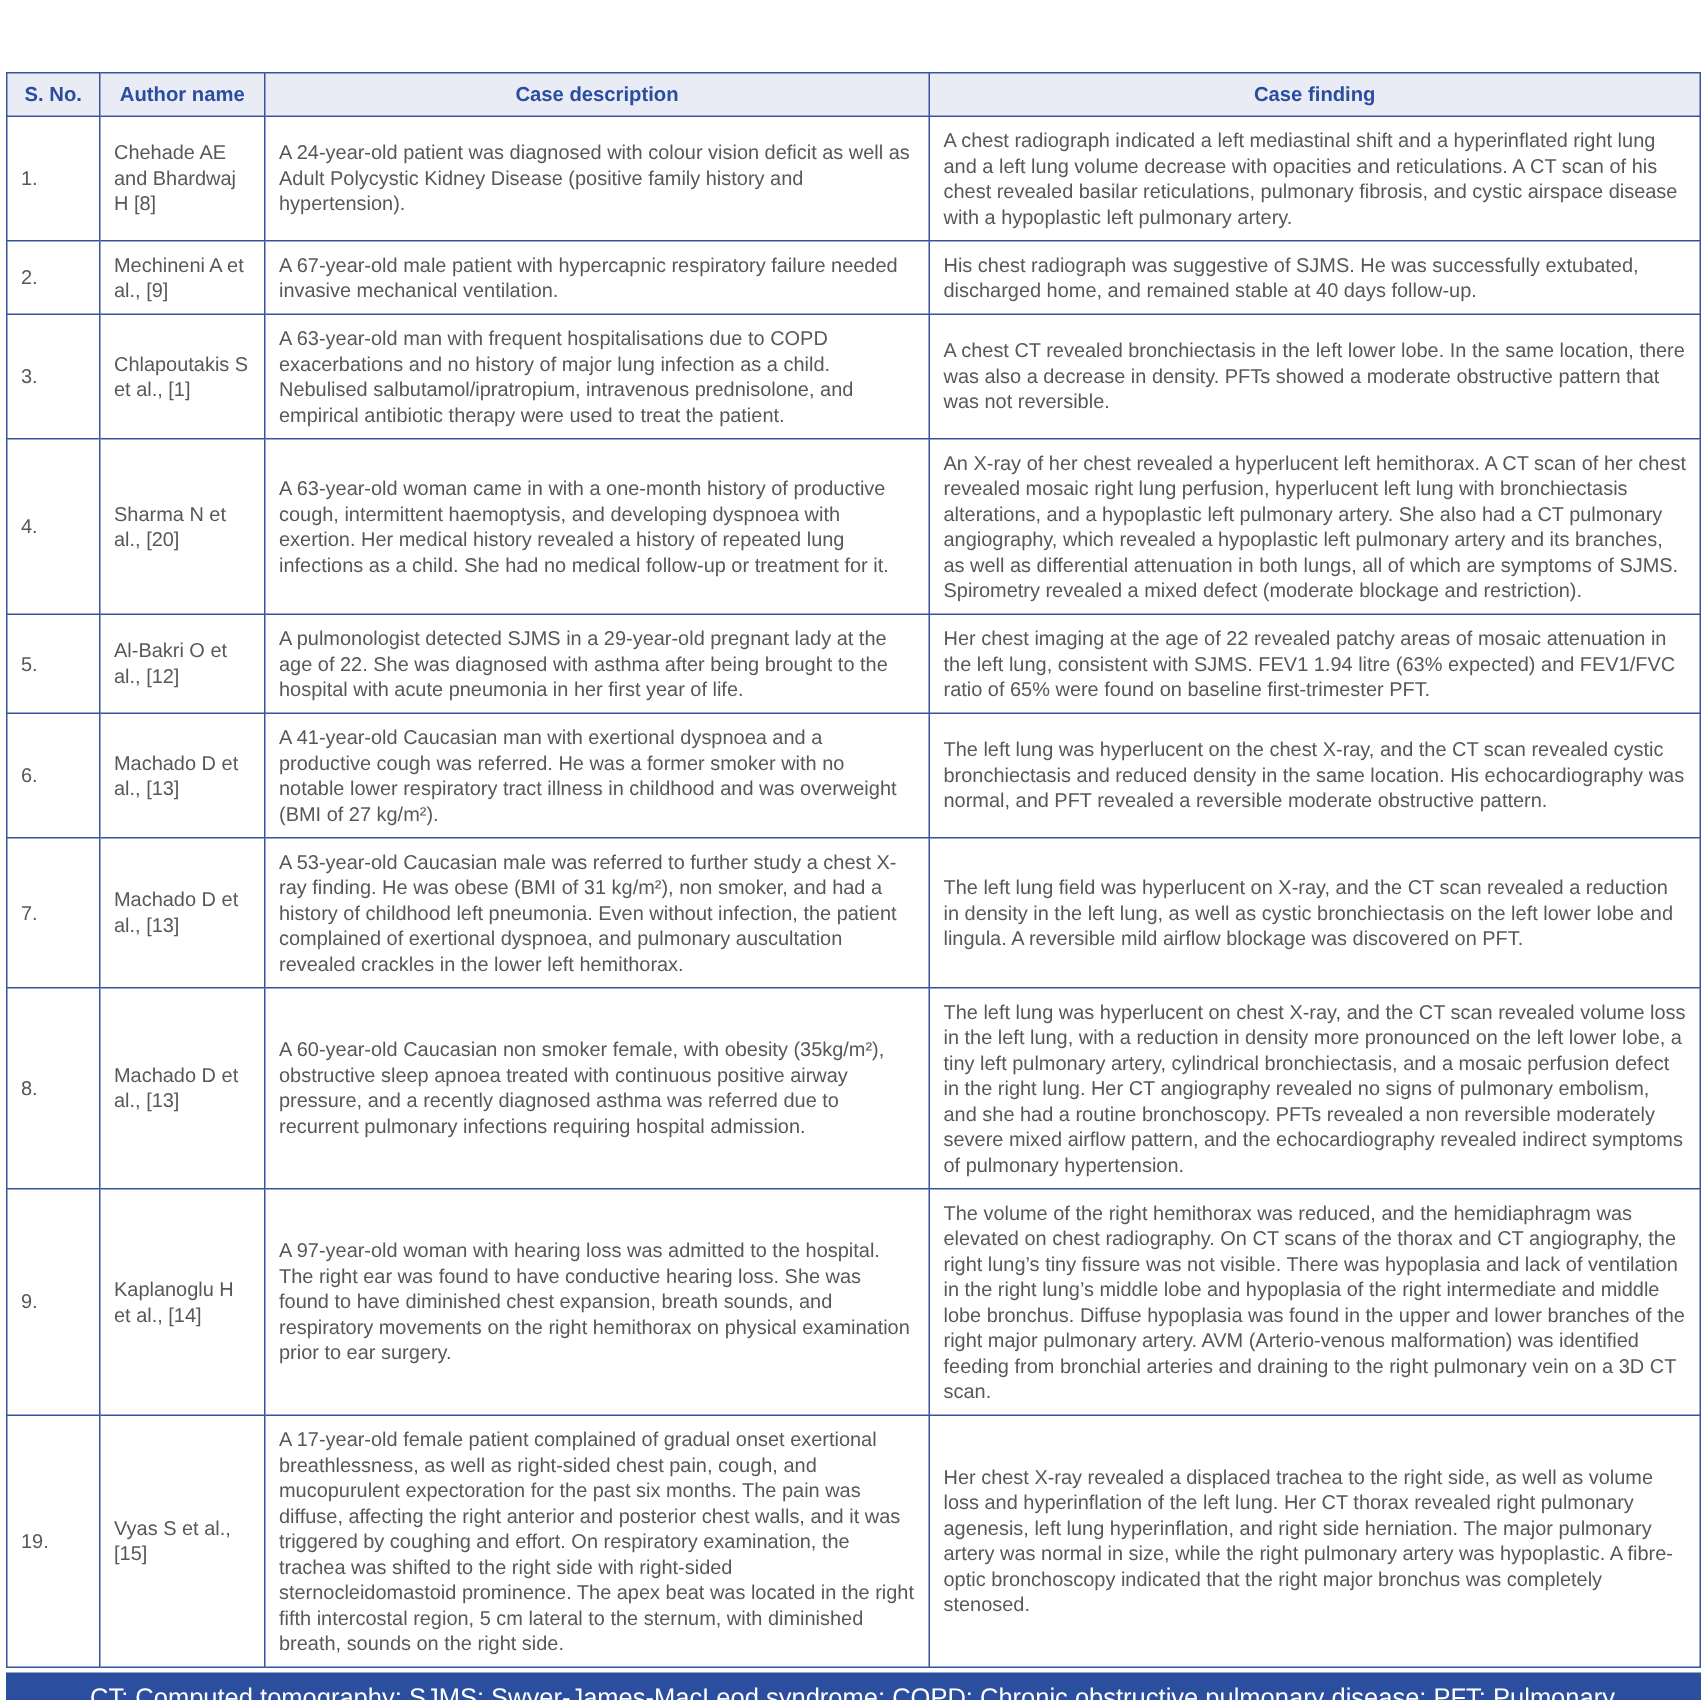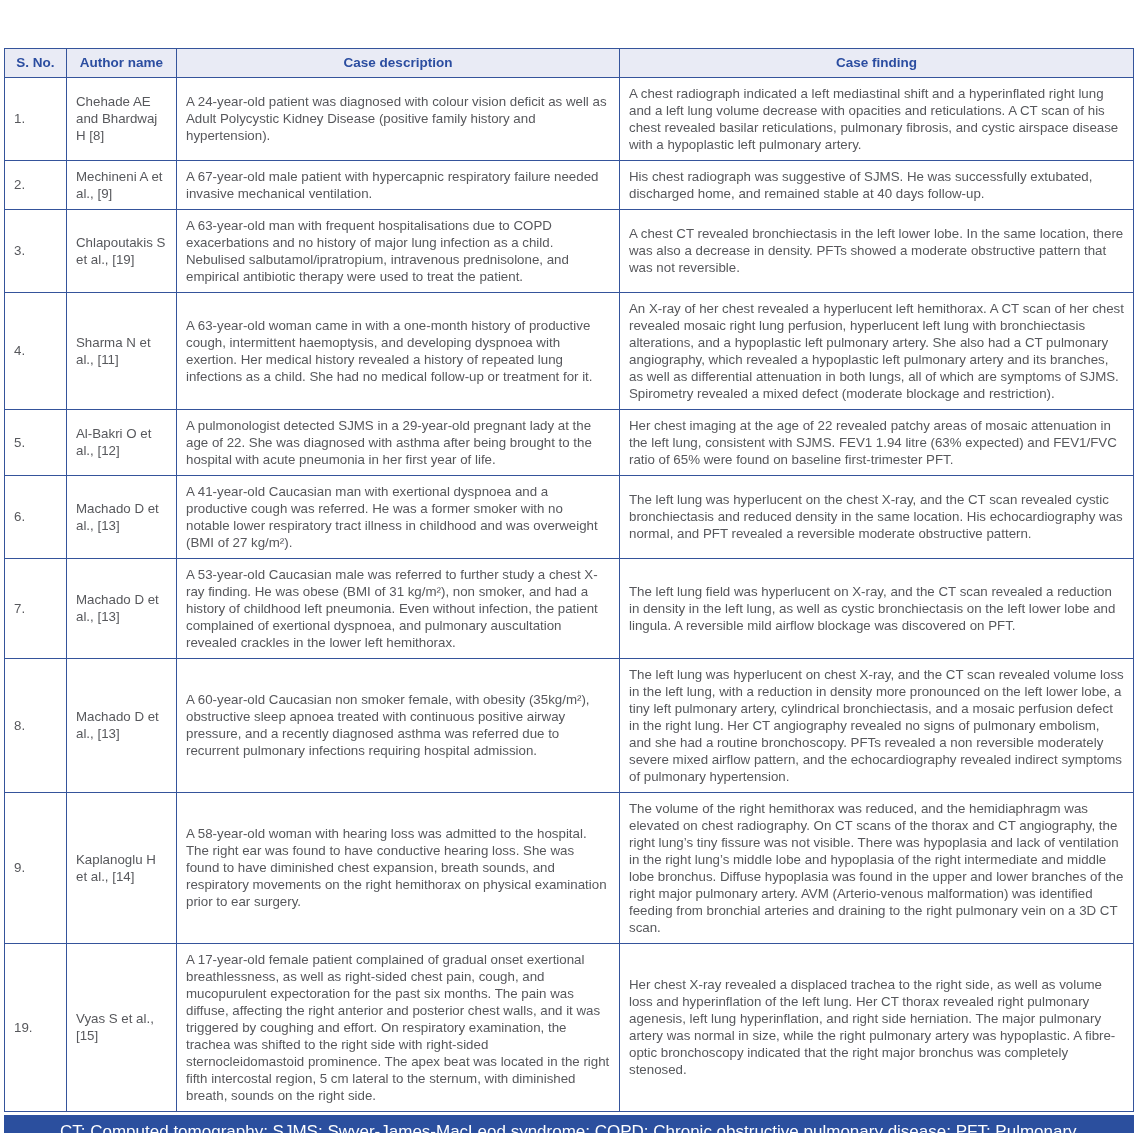--- a/index.html
+++ b/index.html
@@ -104,28 +104,28 @@
 
     <tr>
       <td class="col-sno">2.</td>
       <td class="col-author">Mechineni A et al., [9]</td>
       <td class="col-desc">A 67-year-old male patient with hypercapnic respiratory failure needed invasive mechanical ventilation.</td>
       <td class="col-find">His chest radiograph was suggestive of SJMS. He was successfully extubated, discharged home, and remained stable at 40 days follow-up.</td>
     </tr>
 
     <tr>
       <td class="col-sno">3.</td>
-      <td class="col-author">Chlapoutakis S et al., [19]</td>
+      <td class="col-author">Chlapoutakis S et al., [1]</td>
       <td class="col-desc">A 63-year-old man with frequent hospitalisations due to COPD exacerbations and no history of major lung infection as a child. Nebulised salbutamol/ipratropium, intravenous prednisolone, and empirical antibiotic therapy were used to treat the patient.</td>
       <td class="col-find">A chest CT revealed bronchiectasis in the left lower lobe. In the same location, there was also a decrease in density. PFTs showed a moderate obstructive pattern that was not reversible.</td>
     </tr>
 
     <tr>
       <td class="col-sno">4.</td>
-      <td class="col-author">Sharma N et al., [11]</td>
+      <td class="col-author">Sharma N et al., [20]</td>
       <td class="col-desc">A 63-year-old woman came in with a one-month history of productive cough, intermittent haemoptysis, and developing dyspnoea with exertion. Her medical history revealed a history of repeated lung infections as a child. She had no medical follow-up or treatment for it.</td>
       <td class="col-find">An X-ray of her chest revealed a hyperlucent left hemithorax. A CT scan of her chest revealed mosaic right lung perfusion, hyperlucent left lung with bronchiectasis alterations, and a hypoplastic left pulmonary artery. She also had a CT pulmonary angiography, which revealed a hypoplastic left pulmonary artery and its branches, as well as differential attenuation in both lungs, all of which are symptoms of SJMS. Spirometry revealed a mixed defect (moderate blockage and restriction).</td>
     </tr>
 
     <tr>
       <td class="col-sno">5.</td>
       <td class="col-author">Al-Bakri O et al., [12]</td>
       <td class="col-desc">A pulmonologist detected SJMS in a 29-year-old pregnant lady at the age of 22. She was diagnosed with asthma after being brought to the hospital with acute pneumonia in her first year of life.</td>
       <td class="col-find">Her chest imaging at the age of 22 revealed patchy areas of mosaic attenuation in the left lung, consistent with SJMS. FEV1 1.94 litre (63% expected) and FEV1/FVC ratio of 65% were found on baseline first-trimester PFT.</td>
     </tr>
@@ -147,21 +147,21 @@
     <tr>
       <td class="col-sno">8.</td>
       <td class="col-author">Machado D et al., [13]</td>
       <td class="col-desc">A 60-year-old Caucasian non smoker female, with obesity (35kg/m²), obstructive sleep apnoea treated with continuous positive airway pressure, and a recently diagnosed asthma was referred due to recurrent pulmonary infections requiring hospital admission.</td>
       <td class="col-find">The left lung was hyperlucent on chest X-ray, and the CT scan revealed volume loss in the left lung, with a reduction in density more pronounced on the left lower lobe, a tiny left pulmonary artery, cylindrical bronchiectasis, and a mosaic perfusion defect in the right lung. Her CT angiography revealed no signs of pulmonary embolism, and she had a routine bronchoscopy. PFTs revealed a non reversible moderately severe mixed airflow pattern, and the echocardiography revealed indirect symptoms of pulmonary hypertension.</td>
     </tr>
 
     <tr>
       <td class="col-sno">9.</td>
       <td class="col-author">Kaplanoglu H et al., [14]</td>
-      <td class="col-desc">A 58-year-old woman with hearing loss was admitted to the hospital. The right ear was found to have conductive hearing loss. She was found to have diminished chest expansion, breath sounds, and respiratory movements on the right hemithorax on physical examination prior to ear surgery.</td>
+      <td class="col-desc">A 97-year-old woman with hearing loss was admitted to the hospital. The right ear was found to have conductive hearing loss. She was found to have diminished chest expansion, breath sounds, and respiratory movements on the right hemithorax on physical examination prior to ear surgery.</td>
       <td class="col-find">The volume of the right hemithorax was reduced, and the hemidiaphragm was elevated on chest radiography. On CT scans of the thorax and CT angiography, the right lung’s tiny fissure was not visible. There was hypoplasia and lack of ventilation in the right lung’s middle lobe and hypoplasia of the right intermediate and middle lobe bronchus. Diffuse hypoplasia was found in the upper and lower branches of the right major pulmonary artery. AVM (Arterio-venous malformation) was identified feeding from bronchial arteries and draining to the right pulmonary vein on a 3D CT scan.</td>
     </tr>
 
     <tr>
       <td class="col-sno">19.</td>
       <td class="col-author">Vyas S et al., [15]</td>
       <td class="col-desc">A 17-year-old female patient complained of gradual onset exertional breathlessness, as well as right-sided chest pain, cough, and mucopurulent expectoration for the past six months. The pain was diffuse, affecting the right anterior and posterior chest walls, and it was triggered by coughing and effort. On respiratory examination, the trachea was shifted to the right side with right-sided sternocleidomastoid prominence. The apex beat was located in the right fifth intercostal region, 5 cm lateral to the sternum, with diminished breath, sounds on the right side.</td>
       <td class="col-find">Her chest X-ray revealed a displaced trachea to the right side, as well as volume loss and hyperinflation of the left lung. Her CT thorax revealed right pulmonary agenesis, left lung hyperinflation, and right side herniation. The major pulmonary artery was normal in size, while the right pulmonary artery was hypoplastic. A fibre-optic bronchoscopy indicated that the right major bronchus was completely stenosed.</td>
     </tr>
   </tbody>

